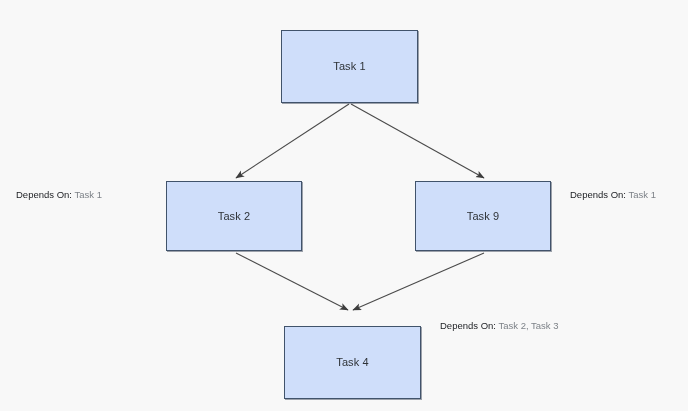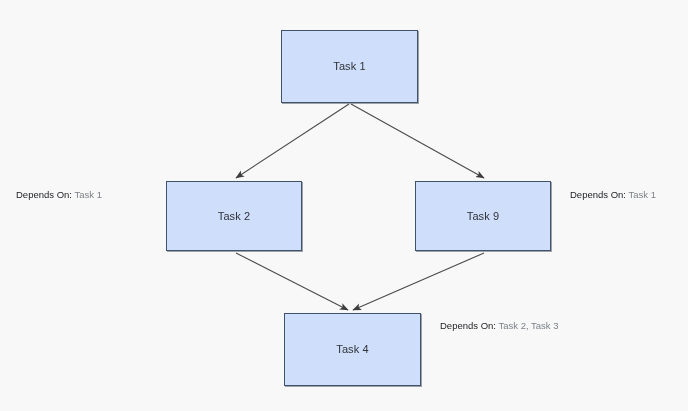--- a/index.html
+++ b/index.html
@@ -85,21 +85,21 @@
   </div>
 
   <div class="node" style="left:166px; top:181px; width:136px; height:70px;align-items:center;">
     <span class="node-label">Task 2</span>
   </div>
 
   <div class="node" style="left:415px; top:181px; width:136px; height:70px;">
     <span class="node-label">Task 9</span>
   </div>
 
-  <div class="node" style="left:284px; top:313px; width:137px; height:73px;">
+  <div class="node" style="left:284px; top:326px; width:137px; height:73px;">
     <span class="node-label">Task 4</span>
   </div>
 
   <div class="depends-label" style="left:16px; top:190px;">
     <span class="depends-key">Depends On:</span>
     <span class="depends-val">Task 1</span>
   </div>
 
   <div class="depends-label" style="left:570px; top:190px;">
     <span class="depends-key">Depends On:</span>

